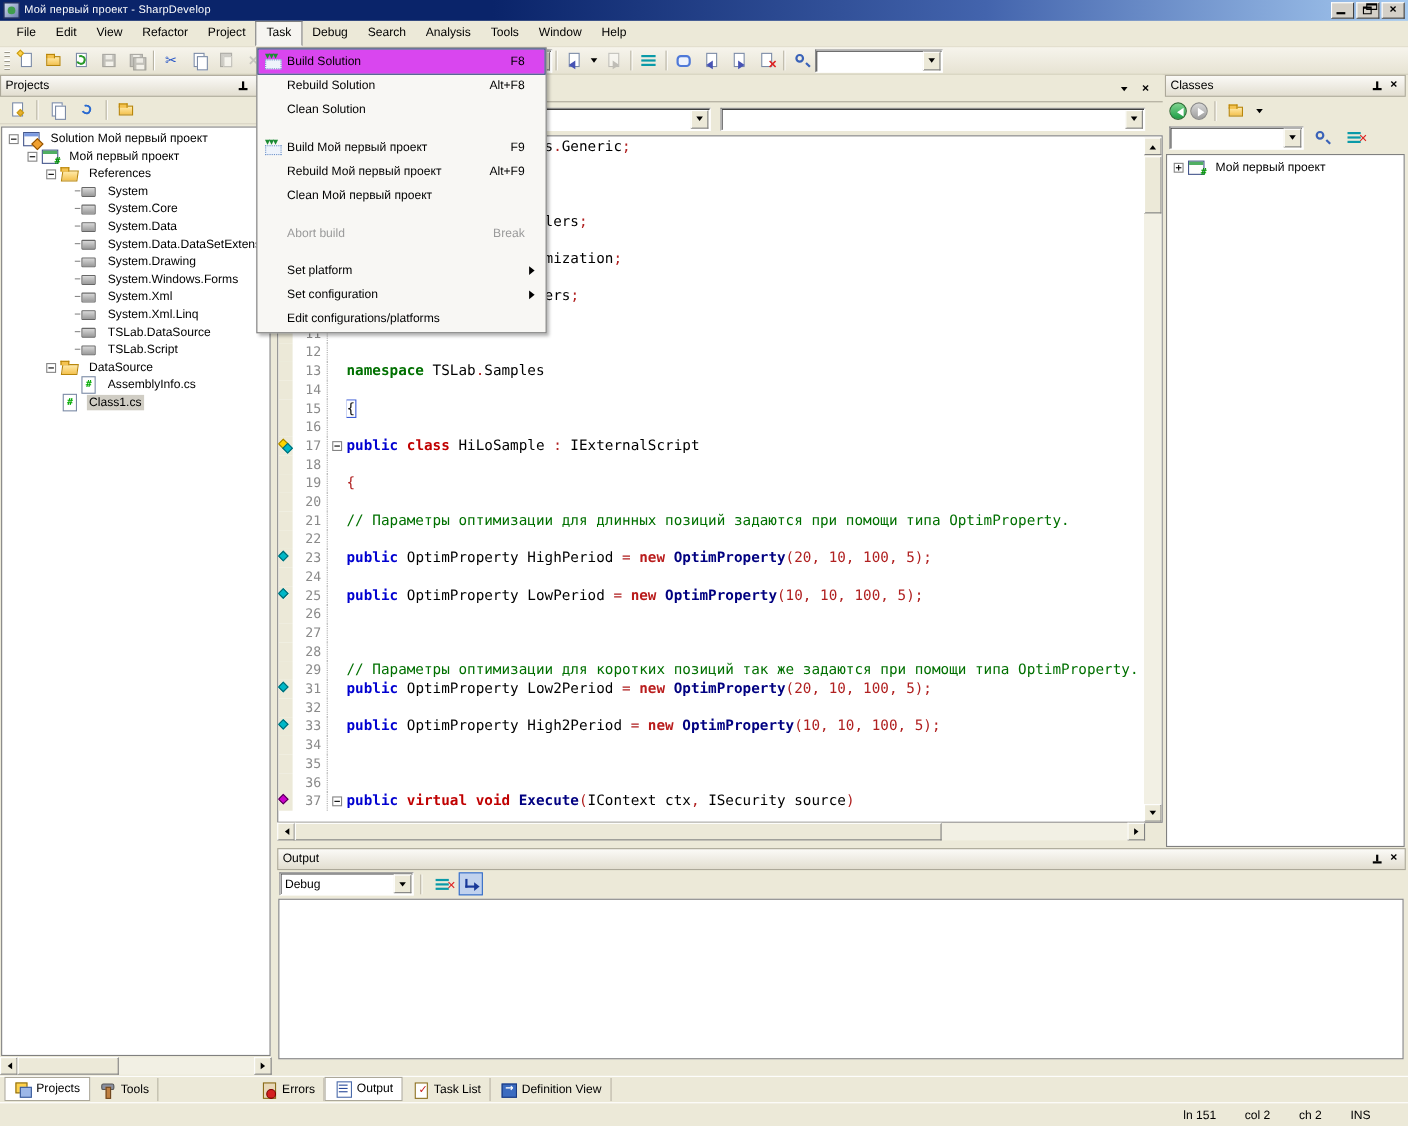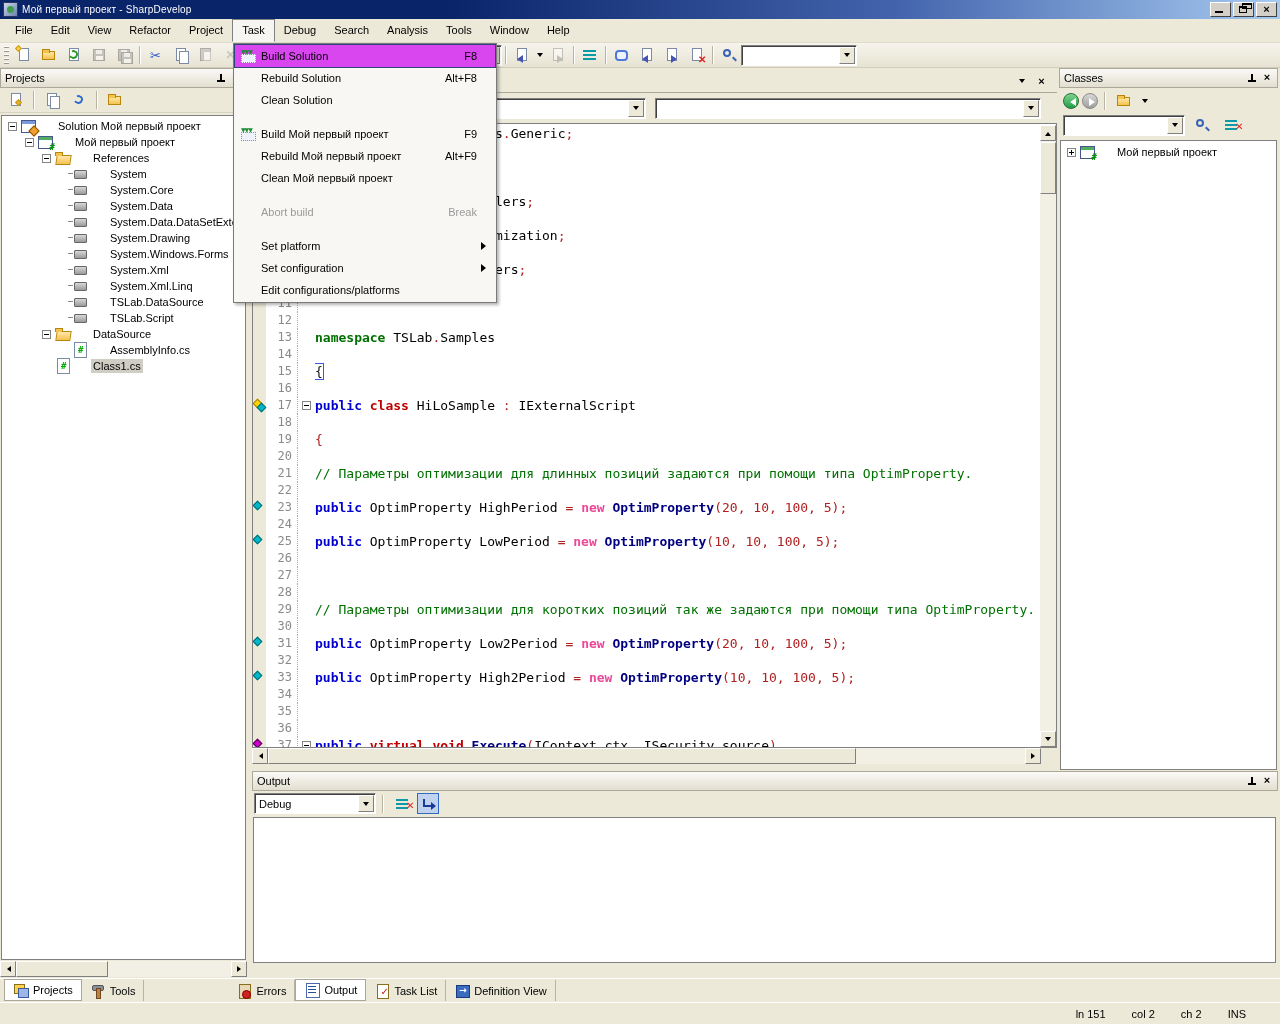--- a/index.html
+++ b/index.html
@@ -108,21 +108,21 @@
   .xbtn{width:12px;height:12px;font:bold 11px "Liberation Sans",sans-serif;line-height:11px;text-align:center}
 
   .left-panel{position:absolute;left:0;top:68px;width:247px;height:909px;background:#ece9d8}
   .lp-tools{height:25px;display:flex;align-items:center;gap:2px;padding:0 3px;border-bottom:1px solid #d8d4c4}
   .lp-tree{position:absolute;left:1px;top:47px;right:1px;bottom:17px;background:#fff;border:1px solid #808080;overflow:hidden;padding-top:2px}
   .trow{height:16px;display:flex;align-items:center;white-space:nowrap}
   .texp{width:9px;height:9px;background:#fff;border:1px solid #848484;position:relative;margin-right:4px;flex:0 0 auto}
   .texp::before{content:"";position:absolute;left:1px;top:3px;width:5px;height:1px;background:#000}
   .texp.plus::after{content:"";position:absolute;left:3px;top:1px;width:1px;height:5px;background:#000}
   .texp.none{visibility:hidden}
-  .tlabel{margin-left:20px;padding:1px 2px}
+  .tlabel{margin-left:8px;padding:1px 2px}
   .tlabel.sel{background:#d0cdc4}
 
   .right-panel{position:absolute;left:1059px;top:68px;width:219px;height:703px;background:#ece9d8}
   .rp-tools{height:25px;display:flex;align-items:center;gap:3px;padding:0 4px}
   .rp-search{height:24px;display:flex;align-items:center;gap:4px;padding:0 4px}
   .rp-tree{position:absolute;left:1px;top:72px;right:1px;bottom:1px;background:#fff;border:1px solid #808080;padding-top:3px}
 
   
   .center{position:absolute;left:252px;top:68px;width:805px;height:696px}
   .doc-tabstrip{height:25px;position:relative;border-bottom:1px solid #aca899;background:#ece9d8}
@@ -137,21 +137,21 @@
   .dia.yellow{background:#ffd400;border-color:#a08000}
   .dia.cyan{background:#00b8c8;border-color:#006a74}
   .dia.magenta{background:#cc00cc;border-color:#500050}
   .lncol{width:32px;flex:0 0 auto;text-align:right;padding-right:5px;color:#8a8a8a;font:12px "DejaVu Sans Mono",monospace;border-right:1px dotted #aaa;height:17px;line-height:17px}
   .fdcol{width:17px;flex:0 0 auto;display:flex;align-items:center;justify-content:center}
   .fold{width:9px;height:9px;border:1px solid #848484;background:#fff;position:relative}
   .fold::before{content:"";position:absolute;left:1px;top:3px;width:5px;height:1px;background:#000}
   .cdcol{flex:1;overflow:hidden;height:17px;line-height:17px}
   .s-b{color:#0000d0;font-weight:bold}
   .s-rk{color:#c00000;font-weight:bold}
-  .s-t{color:#ec4899;font-weight:bold}
+  .s-t{color:#b91c1c;font-weight:bold}
   .s-n{color:#000080;font-weight:bold}
   .s-g{color:#007000;font-weight:bold}
   .s-c{color:#007000}
   .s-r{color:#b02020}
   .s-p{color:#000}
   .s-box{color:#101010;outline:1px solid #3b5bd6}
 
   
   .vscroll{position:absolute;right:0;top:1px;bottom:0;width:16px;background:#f2f0e4}
   .hscroll{position:absolute;left:0;top:680px;width:789px;height:16px;background:#f2f0e4;display:flex}
@@ -515,21 +515,20 @@
           <span class="cl"><span class="mkcol"></span><span class="lncol">20</span><span class="fdcol"></span><span class="cdcol"></span></span>
           <span class="cl"><span class="mkcol"></span><span class="lncol">21</span><span class="fdcol"></span><span class="cdcol"><span class="s-c">// Параметры оптимизации для длинных позиций задаются при помощи типа OptimProperty.</span></span></span>
           <span class="cl"><span class="mkcol"></span><span class="lncol">22</span><span class="fdcol"></span><span class="cdcol"></span></span>
           <span class="cl"><span class="mkcol"><span class="dia cyan" style="left: 1px; top: 3px;"></span></span><span class="lncol">23</span><span class="fdcol"></span><span class="cdcol"><span class="s-b">public </span><span class="s-p">OptimProperty HighPeriod </span><span class="s-r">= </span><span class="s-t">new </span><span class="s-n">OptimProperty</span><span class="s-r">(20, 10, 100, 5);</span></span></span>
           <span class="cl"><span class="mkcol"></span><span class="lncol">24</span><span class="fdcol"></span><span class="cdcol"></span></span>
           <span class="cl"><span class="mkcol"><span class="dia cyan" style="left: 1px; top: 3px;"></span></span><span class="lncol">25</span><span class="fdcol"></span><span class="cdcol"><span class="s-b">public </span><span class="s-p">OptimProperty LowPeriod </span><span class="s-r">= </span><span class="s-t">new </span><span class="s-n">OptimProperty</span><span class="s-r">(10, 10, 100, 5);</span></span></span>
           <span class="cl"><span class="mkcol"></span><span class="lncol">26</span><span class="fdcol"></span><span class="cdcol"></span></span>
           <span class="cl"><span class="mkcol"></span><span class="lncol">27</span><span class="fdcol"></span><span class="cdcol"></span></span>
           <span class="cl"><span class="mkcol"></span><span class="lncol">28</span><span class="fdcol"></span><span class="cdcol"></span></span>
           <span class="cl"><span class="mkcol"></span><span class="lncol">29</span><span class="fdcol"></span><span class="cdcol"><span class="s-c">// Параметры оптимизации для коротких позиций так же задаются при помощи типа OptimProperty.</span></span></span>
-          <span class="cl"><span class="mkcol"></span><span class="lncol">30</span><span class="fdcol"></span><span class="cdcol"></span></span>
           <span class="cl"><span class="mkcol"><span class="dia cyan" style="left: 1px; top: 3px;"></span></span><span class="lncol">31</span><span class="fdcol"></span><span class="cdcol"><span class="s-b">public </span><span class="s-p">OptimProperty Low2Period </span><span class="s-r">= </span><span class="s-t">new </span><span class="s-n">OptimProperty</span><span class="s-r">(20, 10, 100, 5);</span></span></span>
           <span class="cl"><span class="mkcol"></span><span class="lncol">32</span><span class="fdcol"></span><span class="cdcol"></span></span>
           <span class="cl"><span class="mkcol"><span class="dia cyan" style="left: 1px; top: 3px;"></span></span><span class="lncol">33</span><span class="fdcol"></span><span class="cdcol"><span class="s-b">public </span><span class="s-p">OptimProperty High2Period </span><span class="s-r">= </span><span class="s-t">new </span><span class="s-n">OptimProperty</span><span class="s-r">(10, 10, 100, 5);</span></span></span>
           <span class="cl"><span class="mkcol"></span><span class="lncol">34</span><span class="fdcol"></span><span class="cdcol"></span></span>
           <span class="cl"><span class="mkcol"></span><span class="lncol">35</span><span class="fdcol"></span><span class="cdcol"></span></span>
           <span class="cl"><span class="mkcol"></span><span class="lncol">36</span><span class="fdcol"></span><span class="cdcol"></span></span>
           <span class="cl"><span class="mkcol"><span class="dia magenta" style="left: 1px; top: 3px;"></span></span><span class="lncol">37</span><span class="fdcol"><span class="fold"></span></span><span class="cdcol"><span class="s-b">public </span><span class="s-rk">virtual </span><span class="s-rk">void </span><span class="s-n">Execute</span><span class="s-r">(</span><span class="s-p">IContext ctx</span><span class="s-r">, </span><span class="s-p">ISecurity source</span><span class="s-r">)</span></span></span>
         </div>
       <div class="vscroll">
         <span class="sbtn">

